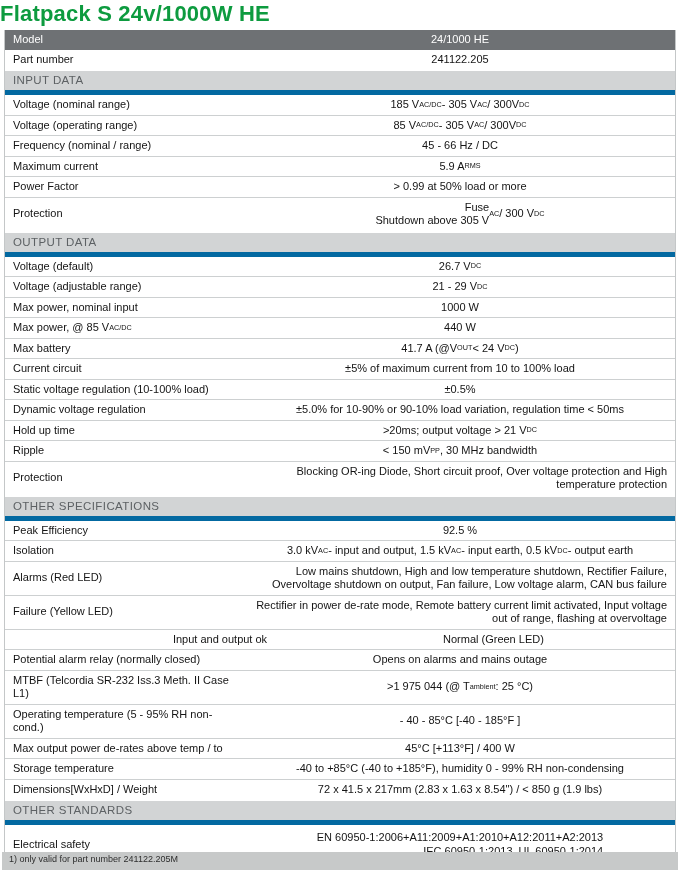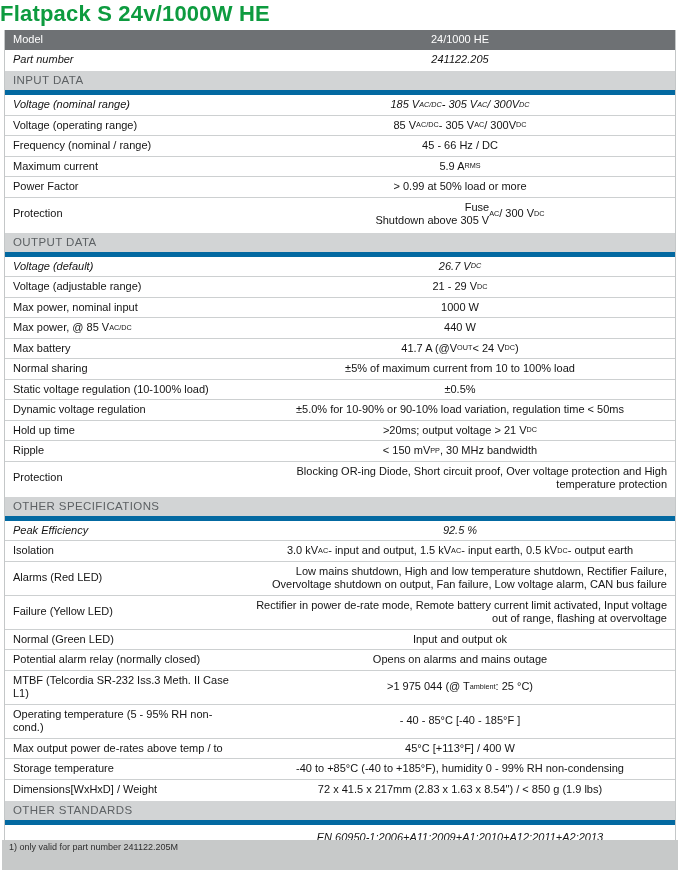--- a/index.html
+++ b/index.html
@@ -38,25 +38,25 @@
     text-align:right;
   }
   .model-row{background:var(--header-bg);}
   .model-row .cell{color:#fff;}
   .section-heading{
     background:var(--section-bg);color:var(--section-text);
     font-size:11.5px;letter-spacing:0.4px;padding:3px 0 4px 8px;
     border-top:2px solid #fff;border-bottom:5px solid #0369a1;
   }
   .section-heading:empty{display:none;}
-  section .rows .row:first-child{border-top:none;font-style:italic;}
+  section .rows .row:first-child{border-top:none;}
   section[data-tall="true"] .cell{padding-top:6px;padding-bottom:6px;}
   sub{font-size:0.66em;vertical-align:-0.25em;line-height:0;}
   .footnote{
-    position:absolute;left:2px;right:2px;bottom:0;height:30px;
+    position:absolute;left:2px;right:2px;bottom:0;height:18px;
     background:var(--footnote-bg);color:#2e2e2e;
     font-size:9px;line-height:14px;padding-left:7px;
   }
 </style>
 </head>
 <body>
 
 <div class="page">
   <h1 class="title">Flatpack S 24v/1000W HE</h1>
 
@@ -133,21 +133,21 @@
     <div class="cell label">Max power, @ 85 V<sub>AC/DC</sub></div>
     <div class="cell value">440 W</div>
   </div>
 
   <div class="row">
     <div class="cell label">Max battery</div>
     <div class="cell value">41.7 A (@V<sub>OUT</sub> &lt; 24 V<sub>DC</sub>)</div>
   </div>
 
   <div class="row">
-    <div class="cell label">Normal sharing</div>
+    <div class="cell label">Current circuit</div>
     <div class="cell value">±5% of maximum current from 10 to 100% load</div>
   </div>
 
   <div class="row">
     <div class="cell label">Static voltage regulation (10-100% load)</div>
     <div class="cell value">±0.5%</div>
   </div>
 
   <div class="row">
     <div class="cell label">Dynamic voltage regulation</div>
@@ -188,22 +188,22 @@
     <div class="cell label">Alarms (Red LED)</div>
     <div class="cell value">Low mains shutdown, High and low temperature shutdown, Rectifier Failure, Overvoltage shutdown on output, Fan failure, Low voltage alarm, CAN bus failure</div>
   </div>
 
   <div class="row">
     <div class="cell label">Failure (Yellow LED)</div>
     <div class="cell value">Rectifier in power de-rate mode, Remote battery current limit activated, Input voltage out of range, flashing at overvoltage</div>
   </div>
 
   <div class="row">
+    <div class="cell value">Input and output ok</div>
     <div class="cell label">Normal (Green LED)</div>
-    <div class="cell value">Input and output ok</div>
   </div>
 
   <div class="row">
     <div class="cell label">Potential alarm relay (normally closed)</div>
     <div class="cell value">Opens on alarms and mains outage</div>
   </div>
 
   <div class="row">
     <div class="cell label">MTBF (Telcordia SR-232 Iss.3 Meth. II Case L1)</div>
     <div class="cell value">&gt;1 975 044 (@ T<sub>ambient</sub> : 25 °C)</div>

